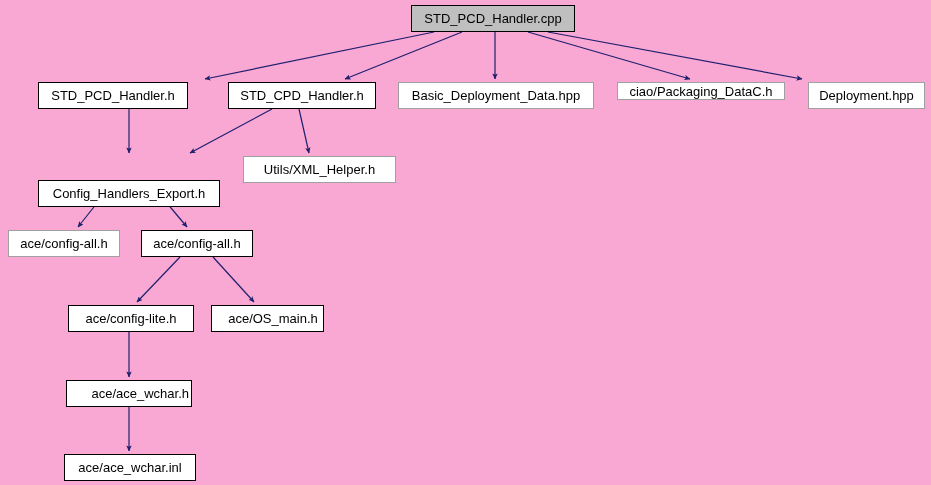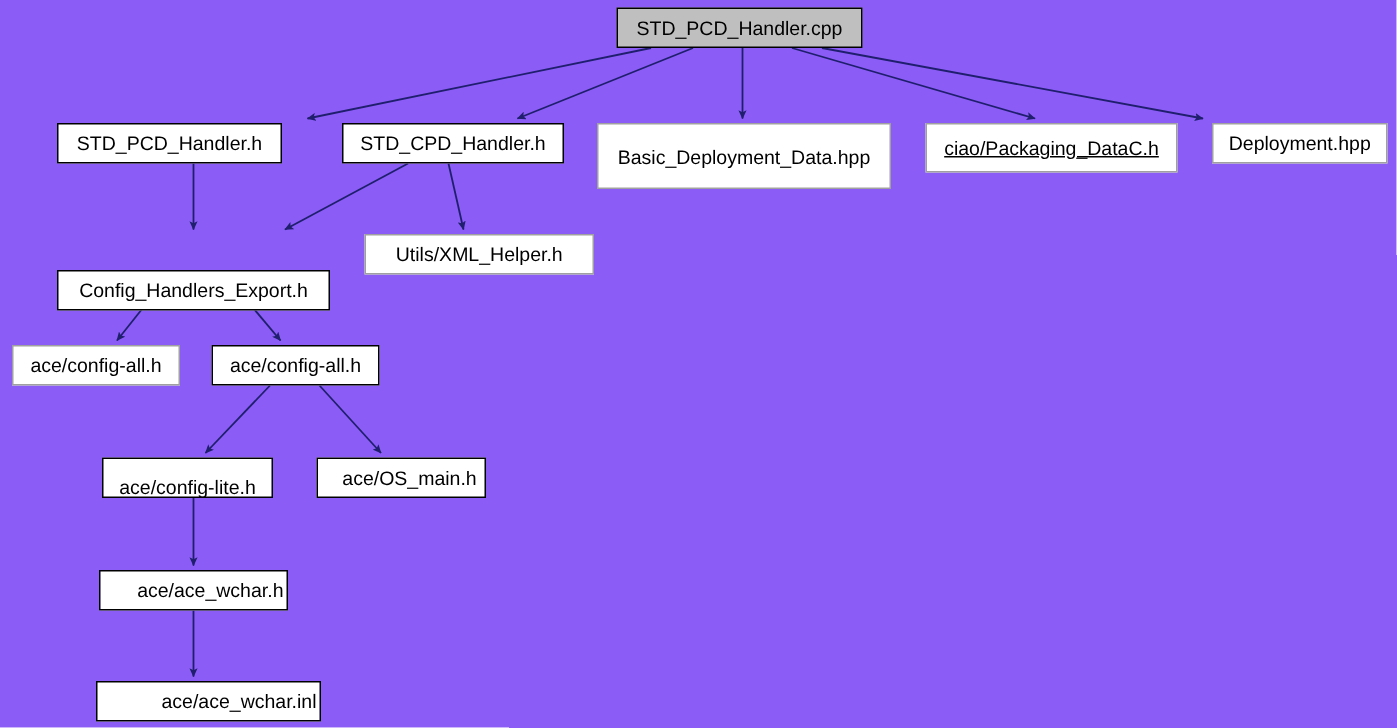--- a/index.html
+++ b/index.html
@@ -5,21 +5,21 @@
 <style>
   html, body {
     margin: 0;
     padding: 0;
     background: #ffffff;
   }
   #graph-root {
     position: relative;
     width: 931px;
     height: 485px;
-    background: #8b5cf6;
+    background: #f9a8d4;
     font-family: "Liberation Sans", sans-serif;
     overflow: hidden;
   }
   svg#edges {
     position: absolute;
     left: 0;
     top: 0;
     width: 931px;
     height: 485px;
   }
@@ -78,47 +78,47 @@
   <div id="nodes-layer">
       <div class="node root" style="left: 411px; top: 5px; width: 164px; height: 27px;">
         <span class="node-label">STD_PCD_Handler.cpp</span>
       </div>
       <div class="node strong" style="left: 38px; top: 82px; width: 150px; height: 27px;">
         <span class="node-label">STD_PCD_Handler.h</span>
       </div>
       <div class="node strong" style="left: 228px; top: 82px; width: 148px; height: 27px;">
         <span class="node-label">STD_CPD_Handler.h</span>
       </div>
-      <div class="node" style="left: 398px; top: 82px; width: 196px; height: 44px;">
+      <div class="node" style="left: 398px; top: 82px; width: 196px; height: 27px;">
         <span class="node-label">Basic_Deployment_Data.hpp</span>
       </div>
-      <div class="node" style="left: 617px; top: 82px; width: 168px; height: 33px; text-decoration: underline;">
+      <div class="node" style="left: 617px; top: 82px; width: 168px; height: 18px;">
         <span class="node-label">ciao/Packaging_DataC.h</span>
       </div>
       <div class="node" style="left: 808px; top: 82px; width: 117px; height: 27px; text-align: center;">
         <span class="node-label">Deployment.hpp</span>
       </div>
       <div class="node strong" style="left: 38px; top: 156px; width: 182px; height: 27px; margin-top: 24px;">
         <span class="node-label">Config_Handlers_Export.h</span>
       </div>
       <div class="node" style="left: 243px; top: 156px; width: 153px; height: 27px;">
         <span class="node-label">Utils/XML_Helper.h</span>
       </div>
       <div class="node" style="left: 8px; top: 230px; width: 112px; height: 27px;">
         <span class="node-label">ace/config-all.h</span>
       </div>
       <div class="node strong" style="left: 141px; top: 230px; width: 112px; height: 27px;">
         <span class="node-label">ace/config-all.h</span>
       </div>
-      <div class="node strong" style="left: 68px; top: 305px; width: 114px; height: 27px; align-items: flex-end;">
+      <div class="node strong" style="left: 68px; top: 305px; width: 126px; height: 27px;">
         <span class="node-label">ace/config-lite.h</span>
       </div>
       <div class="node strong" style="left: 211px; top: 305px; width: 113px; height: 27px; padding-left: 11px;">
         <span class="node-label">ace/OS_main.h</span>
       </div>
       <div class="node strong" style="left: 66px; top: 380px; width: 126px; height: 27px; justify-content: flex-end;">
         <span class="node-label">ace/ace_wchar.h</span>
       </div>
-      <div class="node strong" style="left: 64px; top: 454px; width: 150px; height: 27px; justify-content: flex-end;">
+      <div class="node strong" style="left: 64px; top: 454px; width: 132px; height: 27px;">
         <span class="node-label">ace/ace_wchar.inl</span>
       </div>
     </div>
 </div>
 
 </body></html>

